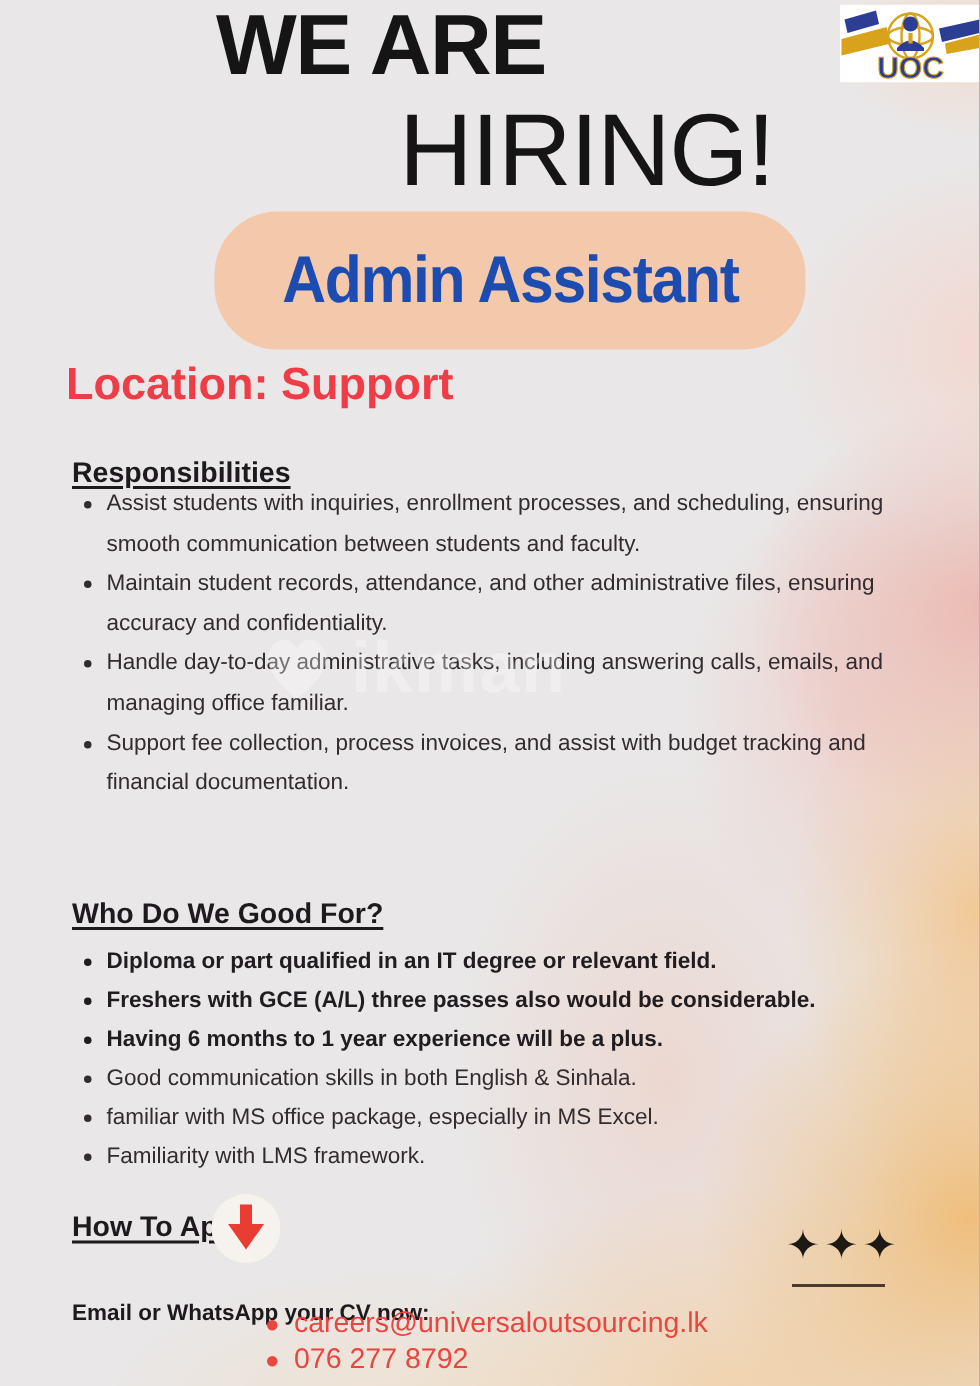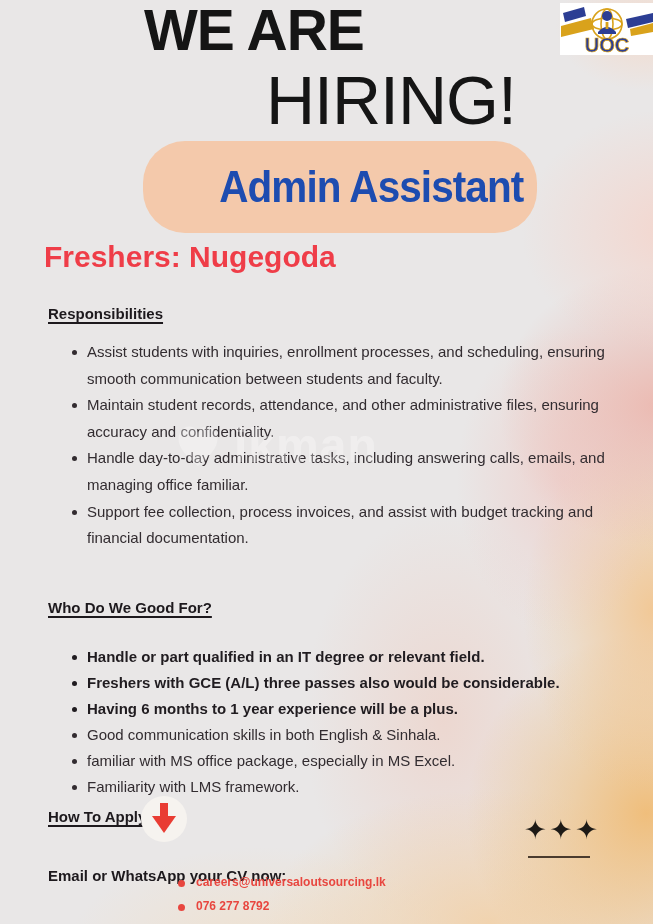--- a/index.html
+++ b/index.html
@@ -17,45 +17,45 @@
       radial-gradient(ellipse 300px 180px at 75% 100%, rgba(243,206,160,.80), transparent 75%),
       radial-gradient(ellipse 260px 140px at 40% 103%, rgba(242,222,196,.70), transparent 75%),
       radial-gradient(ellipse 200px 300px at 68% 78%, rgba(240,196,180,.45), transparent 70%);
   }
   .abs{position:absolute;}
   
   .title1{left:128px;top:2px;font-size:57px;font-weight:bold;color:#151515;letter-spacing:-1px;line-height:1;margin-left:16px;}
   .title2{left:266px;top:66px;font-size:68px;font-weight:normal;color:#151515;letter-spacing:-1px;line-height:1;}
   
   .badge{left:143px;top:141px;width:394px;height:92px;background:#f4c9ab;border-radius:42px;
-         display:flex;align-items:center;justify-content:flex-end;}
+         display:flex;align-items:center;justify-content:center;}
   .badge span{font-size:44px;font-weight:bold;color:#1d4cb0;letter-spacing:-1px;transform:scaleX(.92);}
   
   .location{left:44px;top:240px;font-size:30px;font-weight:bold;color:#ef3d48;}
   
-  .sec-heading{font-size:15px;font-weight:bold;color:#1d191d;text-decoration:underline;text-decoration-thickness:2px;text-underline-offset:3px;}
+  .sec-heading{font-size:19px;font-weight:bold;color:#1d191d;text-decoration:underline;text-decoration-thickness:2px;text-underline-offset:3px;}
   .h-resp{left:48px;top:305px;}
   .h-req{left:48px;top:599px;}
   .h-apply{left:48px;top:808px;}
   
-  ul.blist{margin:16px;padding:0;list-style:none;}
+  ul.blist{margin:0;padding:0;list-style:none;}
   ul.blist li{position:relative;padding-left:23px;color:#322c30;font-size:15px;}
   ul.blist li::before{content:"";position:absolute;left:8px;top:11px;width:5px;height:5px;border-radius:50%;background:#322c30;}
   .resp-list{left:48px;top:323px;width:565px;}
   .resp-list li{line-height:26.6px;}
   .req-list{left:48px;top:628px;width:565px;}
   .req-list li{line-height:26px;}
   .req-list li.bold{font-weight:bold;color:#201c20;}
   .req-list li.bold::before{background:#201c20;}
   
   .arrow-wrap{left:141px;top:796px;width:46px;height:46px;}
   .cta{left:48px;top:850px;font-size:15px;font-weight:bold;color:#1d191d;margin-top:17px;}
   .contact-list{left:170px;top:871px;}
   ul.contacts{margin:0;padding:0;list-style:none;}
-  ul.contacts li{position:relative;padding-left:26px;font-size:12px;font-weight:bold;color:#e8463f;line-height:23.5px;}
+  ul.contacts li{position:relative;padding-left:26px;font-size:19px;font-weight:normal;color:#e8463f;line-height:23.5px;}
   ul.contacts li::before{content:"";position:absolute;left:8px;top:9px;width:7px;height:7px;border-radius:50%;background:#e8463f;}
   
   .stars{left:524px;top:814px;font-size:27px;color:#1d1a16;letter-spacing:3px;}
   .stars-line{left:528px;top:856px;width:62px;height:2px;background:#4a3b2e;}
   
   .logo{right:0;top:3px;}
   
   .watermark{left:172px;top:420px;display:flex;align-items:center;gap:10px;opacity:.32;pointer-events:none;z-index:5;}
   .watermark .wm-text{color:#ffffff;font-size:48px;font-weight:bold;letter-spacing:1px;line-height:1;}
 </style>
@@ -83,40 +83,40 @@
     <text x="47" y="49" text-anchor="middle" font-family="Liberation Sans, sans-serif" font-size="20" font-weight="bold" fill="#2c3e94" stroke="#d9a21b" stroke-width="0.7">UOC</text>
   </svg>
 
   <div class="abs title1">WE ARE</div>
   <div class="abs title2">HIRING!</div>
 
   <div class="abs badge">
     <span>Admin Assistant</span>
   </div>
 
-  <div class="abs location">Freshers: Nugegoda</div>
+  <div class="abs location">Location: Support</div>
 
   <div class="abs watermark">
     <svg width="52" height="52" viewBox="0 0 52 52">
       <path d="M26 46 C8 32 2 19 10 10 C16 3.5 24 7 26 13 C28 7 36 3.5 42 10 C50 19 44 32 26 46 Z" fill="#ffffff"></path>
     </svg>
     <span class="wm-text">ikman</span>
   </div>
 
   <div class="abs sec-heading h-resp">Responsibilities</div>
   <ul class="abs blist resp-list">
     <li>Assist students with inquiries, enrollment processes, and scheduling, ensuring smooth communication between students and faculty.</li>
     <li>Maintain student records, attendance, and other administrative files, ensuring accuracy and confidentiality.</li>
     <li>Handle day-to-day administrative tasks, including answering calls, emails, and managing office familiar.</li>
     <li>Support fee collection, process invoices, and assist with budget tracking and financial documentation.</li>
   </ul>
 
   <div class="abs sec-heading h-req">Who Do We Good For?</div>
   <ul class="abs blist req-list">
-    <li class="bold">Handle or part qualified in an IT degree or relevant field.</li>
+    <li class="bold">Diploma or part qualified in an IT degree or relevant field.</li>
     <li class="bold">Freshers with GCE (A/L) three passes also would be considerable.</li>
     <li class="bold">Having 6 months to 1 year experience will be a plus.</li>
     <li>Good communication skills in both English &amp; Sinhala.</li>
     <li>familiar with MS office package, especially in MS Excel.</li>
     <li>Familiarity with LMS framework.</li>
   </ul>
 
   <div class="abs sec-heading h-apply">How To Apply</div>
   <svg class="abs arrow-wrap" width="46" height="46" viewBox="0 0 46 46">
     <circle cx="23" cy="23" r="23" fill="#f6f3ef"></circle>

